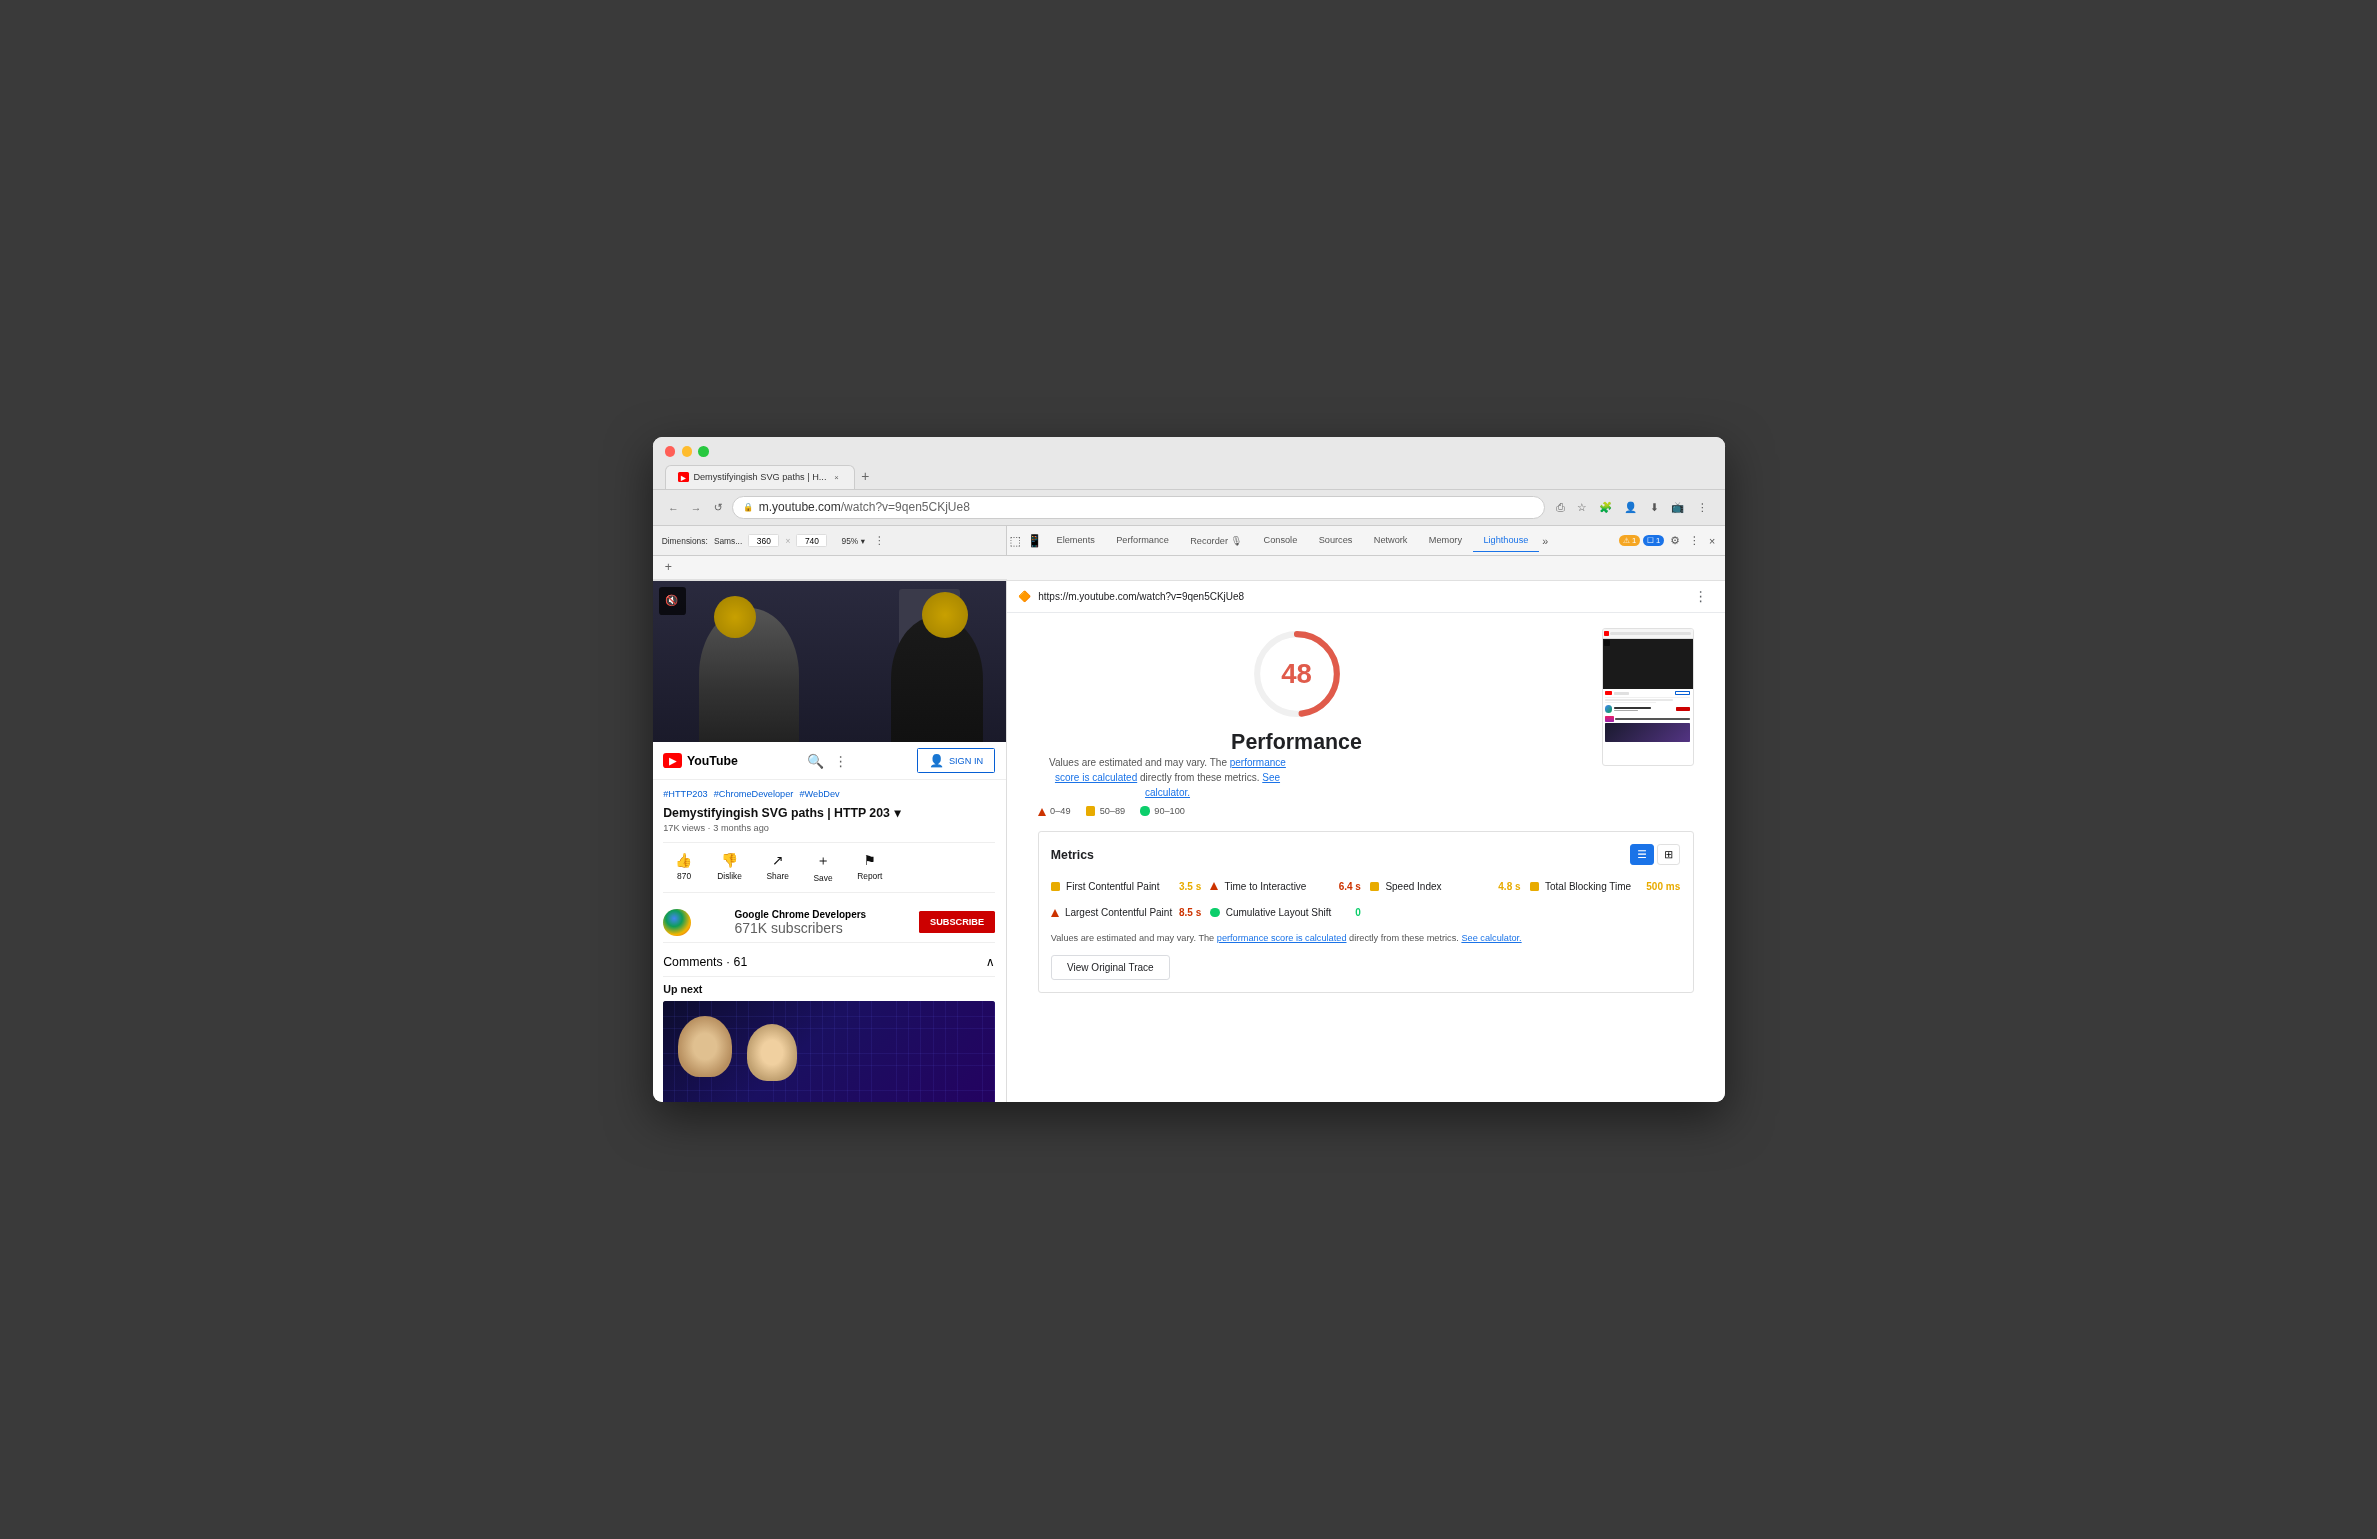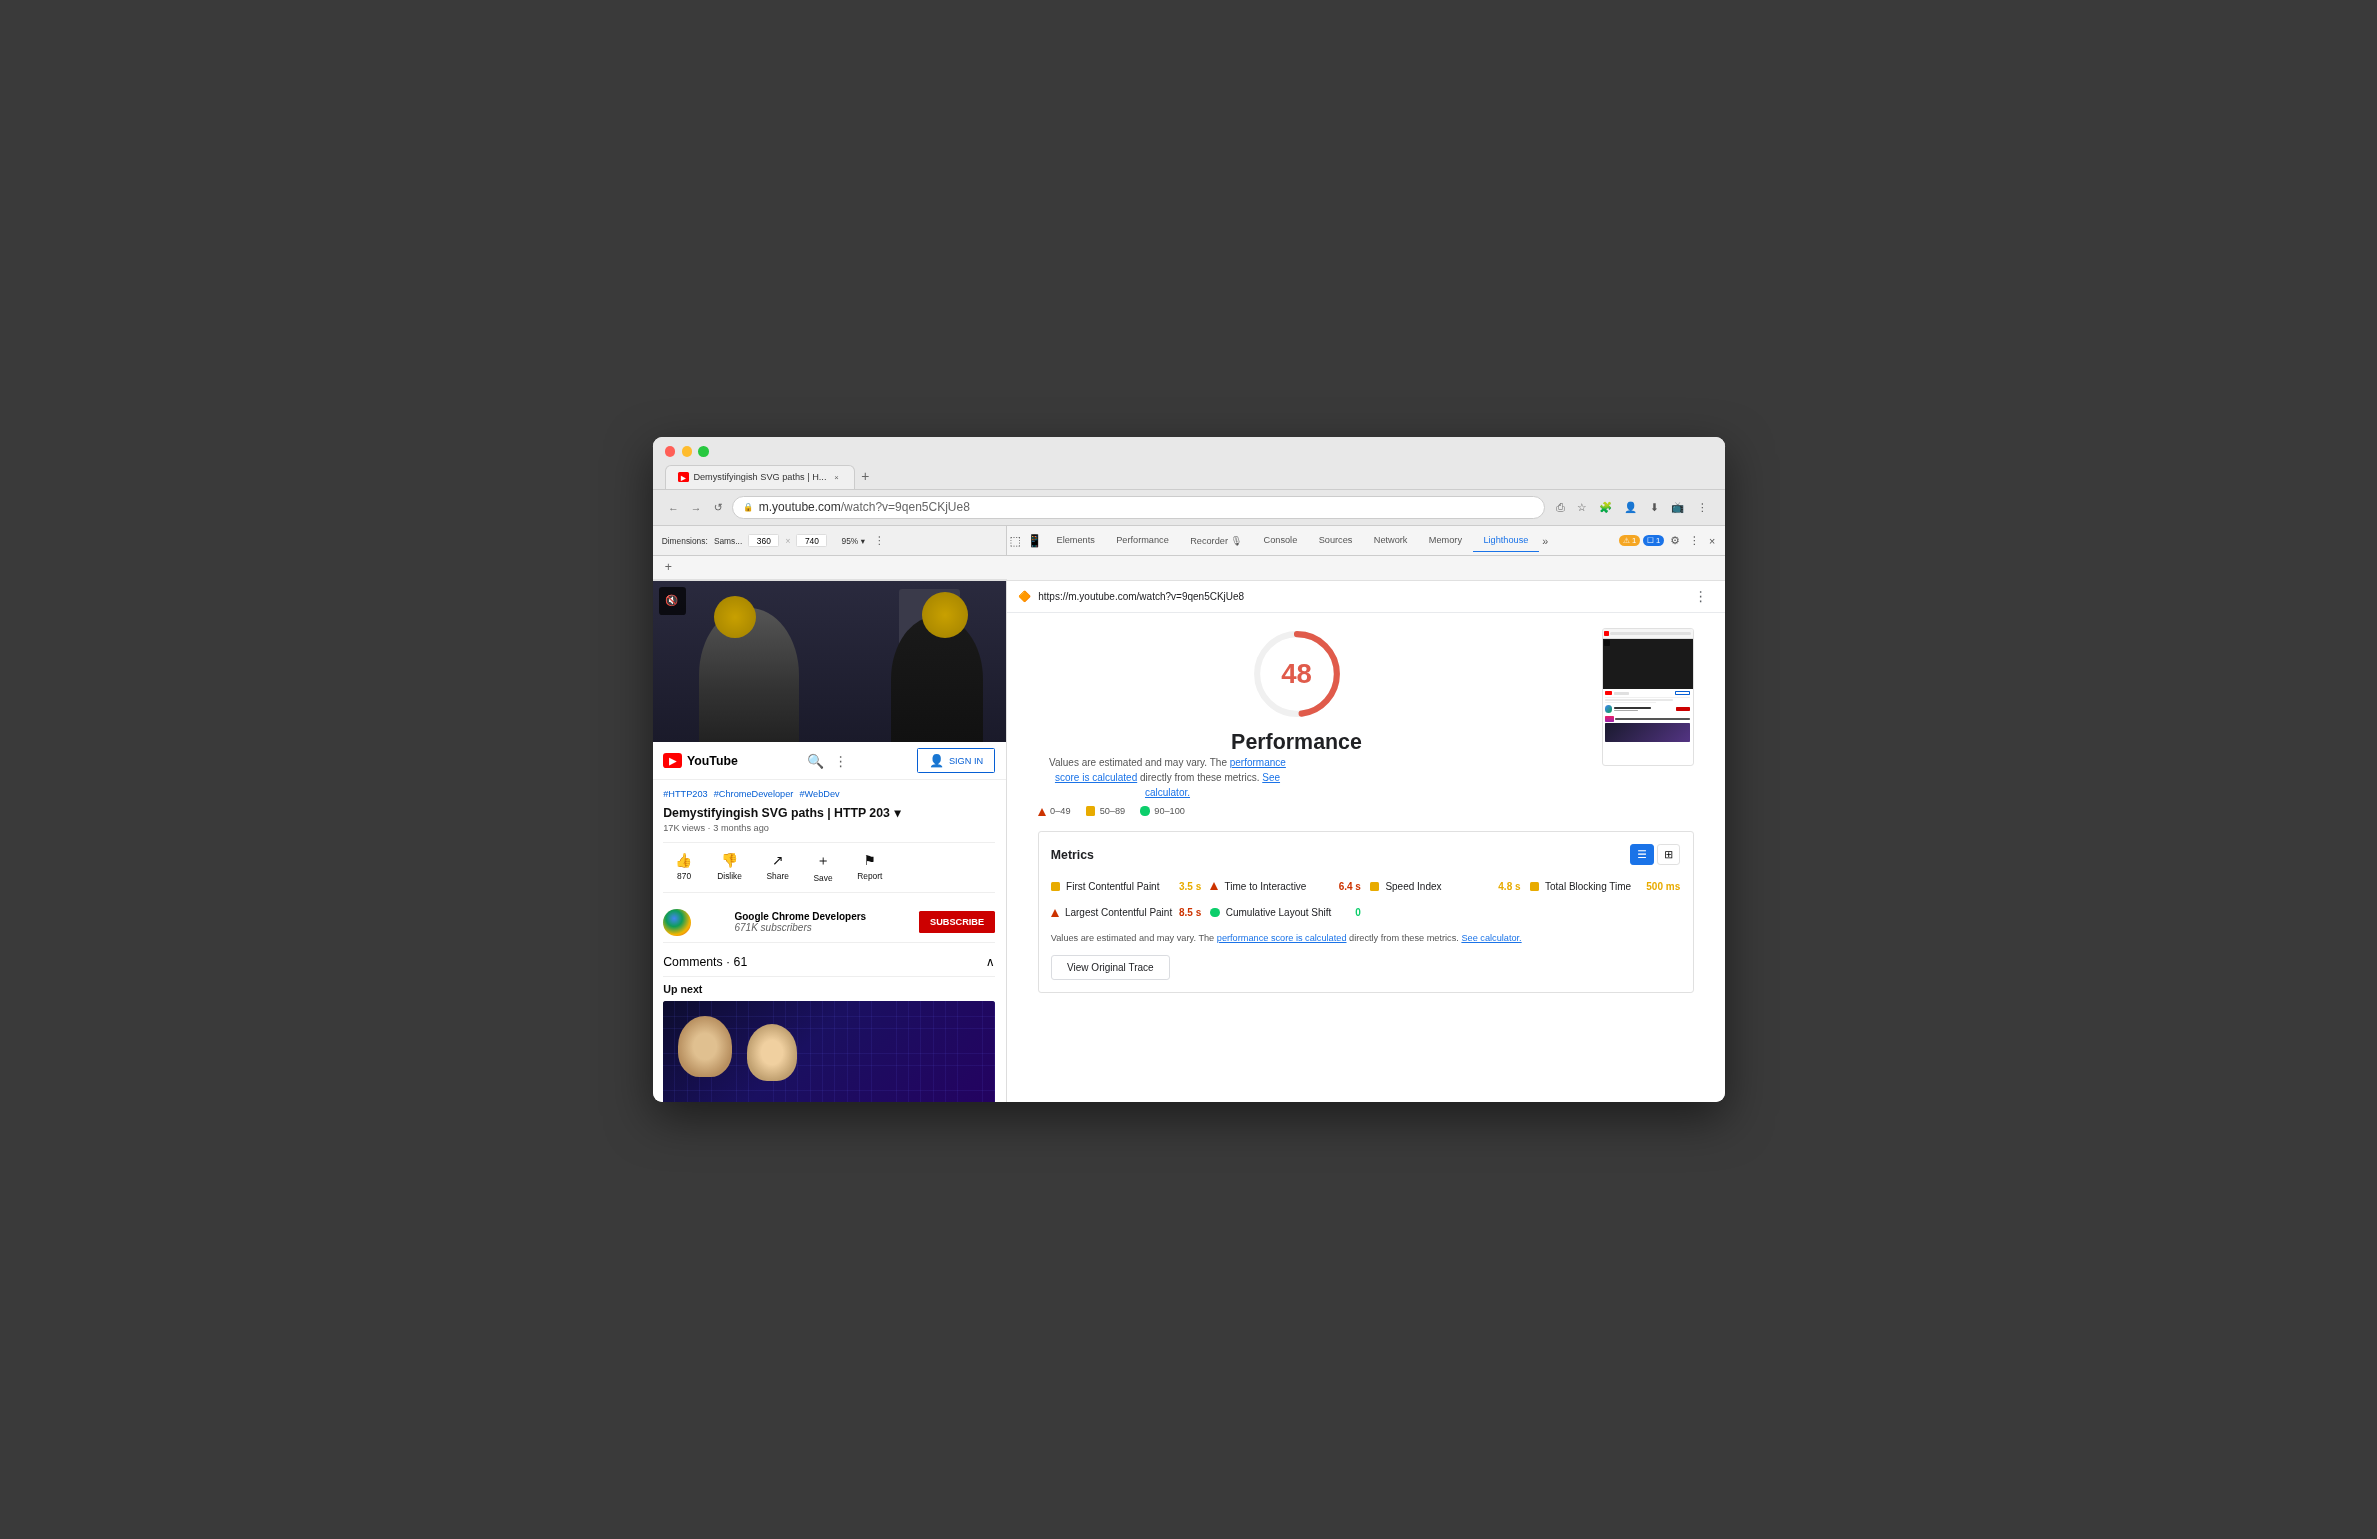--- a/index.html
+++ b/index.html
@@ -338,21 +338,21 @@
       border-bottom: 0.8px solid #eee;
       margin-bottom: 6.1px;
     }
     .yt-channel-avatar {
       width: 27.6px; height: 27.6px;
       background: radial-gradient(circle at 40% 35%, #4285f4, #0f9d58, #f4b400, #db4437);
       border-radius: 50%;
     }
     .yt-channel-info { flex: 1; margin-left: 36px; }
     .yt-channel-name { font-size: 10px; font-weight: 600; }
-    .yt-channel-subs { font-size: 10px; color: #606060; font-style: italic; }
+    .yt-channel-subs { font-size: 14px; color: #606060; }
     .yt-subscribe-btn {
       background: #cc0000;
       color: white;
       border: none;
       padding: 6.1px 10.7px;
       border-radius: 1.5px;
       font-size: 9.2px;
       cursor: pointer;
       font-weight: 600;
     }

